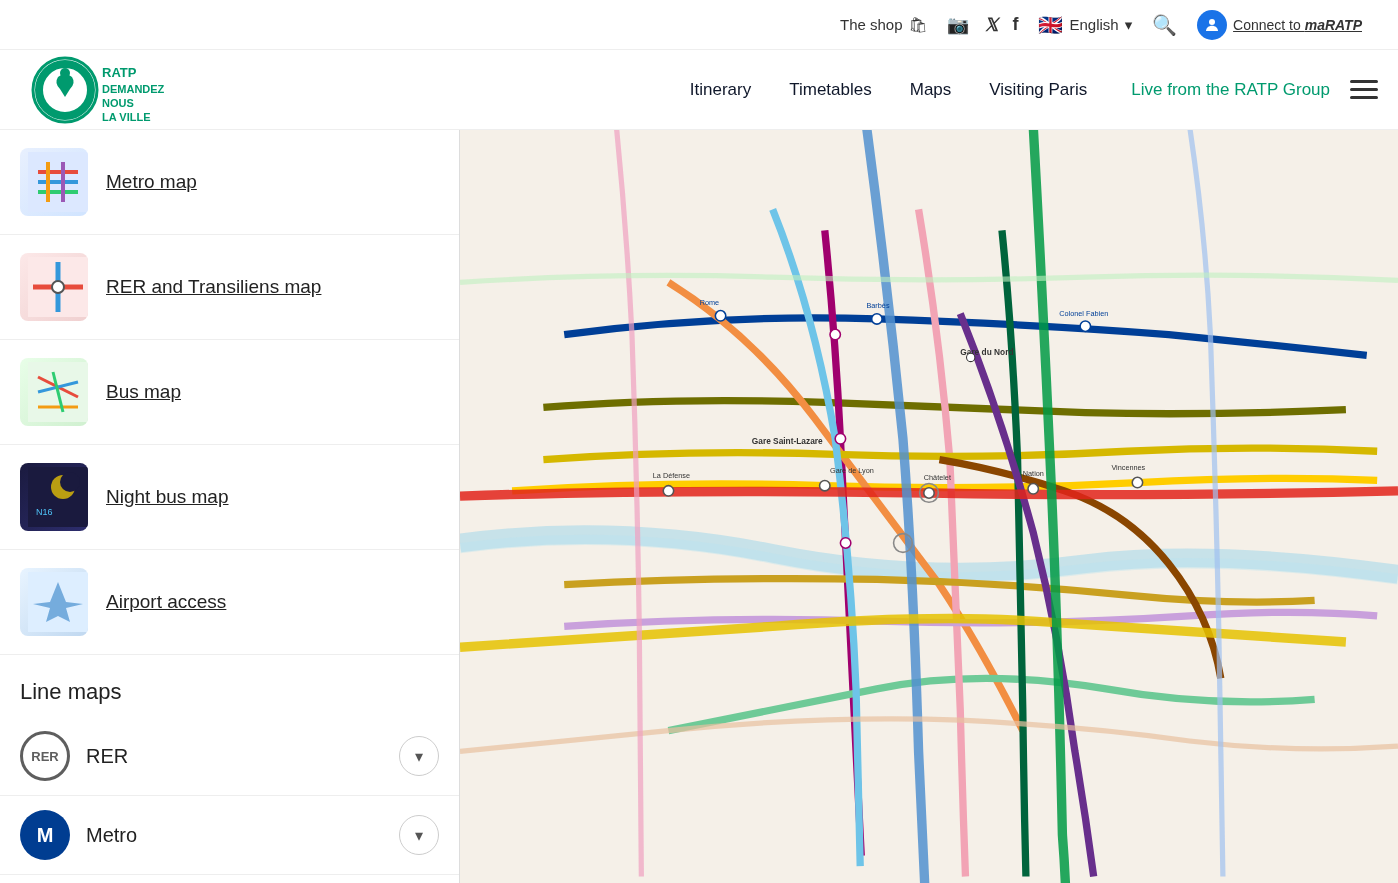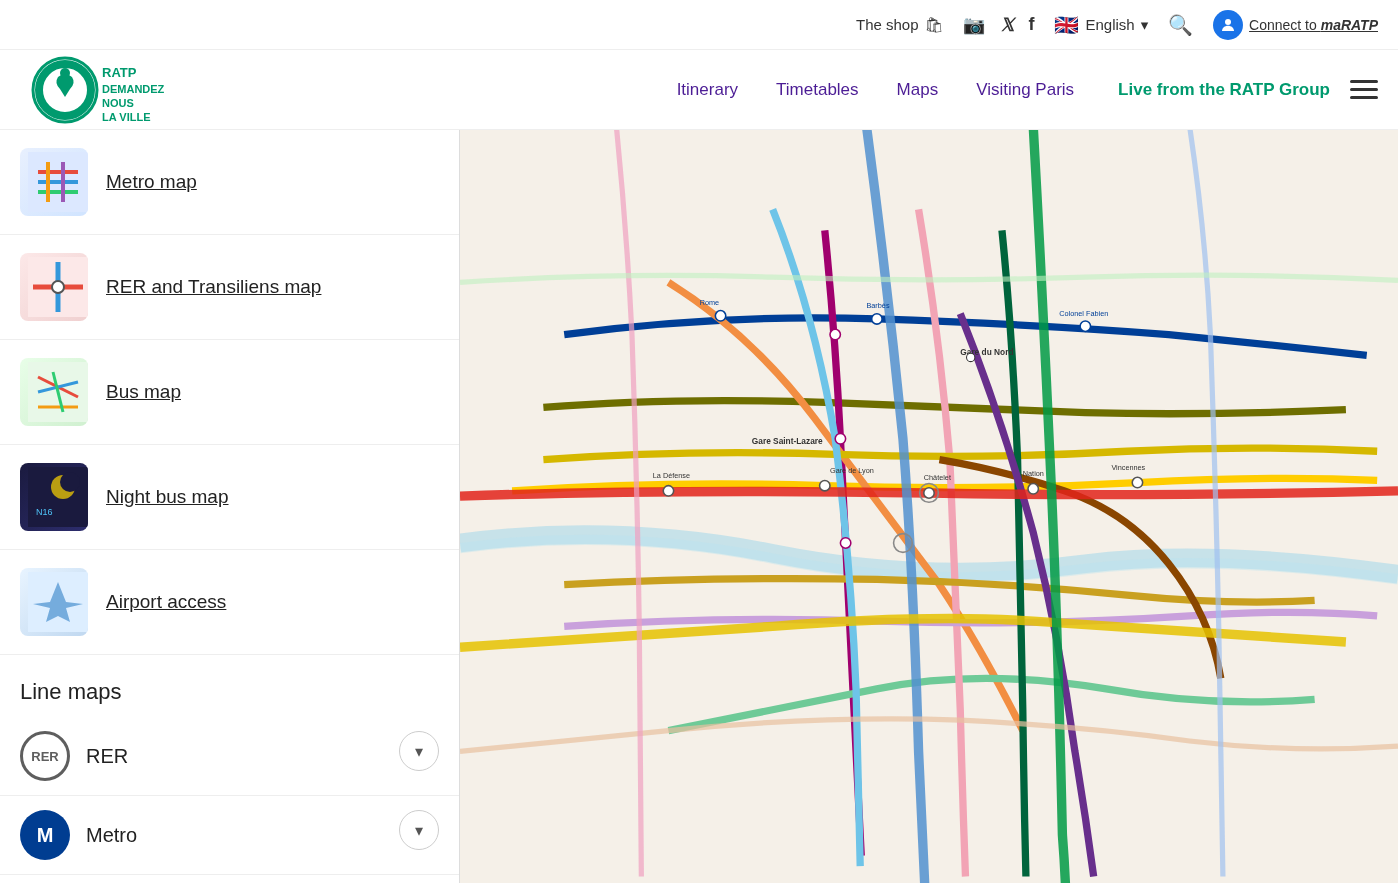--- a/index.html
+++ b/index.html
@@ -3,21 +3,21 @@
   <meta charset="utf-8">
   <style>
     * { margin: 0; padding: 0; box-sizing: border-box; }
     body { font-family: Arial, Helvetica, sans-serif; background: #fff; overflow-x: hidden; }
 
     
     .top-bar {
       display: flex;
       align-items: center;
       justify-content: flex-end;
-      padding: 8px 20px;
+      padding: 8px 36px;
       border-bottom: 1px solid #eee;
       gap: 20px;
       height: 50px;
     }
     .top-bar-shop {
       display: flex;
       align-items: center;
       gap: 6px;
       font-size: 15px;
       color: #333;
@@ -76,31 +76,31 @@
       gap: 10px;
     }
     .nav-links {
       display: flex;
       align-items: center;
       gap: 30px;
       height: 100%;
     }
     .nav-link {
       font-size: 17px;
-      color: #4c1d95;
+      color: #0f172a;
       text-decoration: none;
       cursor: pointer;
       height: 100%;
       display: flex;
       align-items: center;
       padding: 0 4px;
     }
     .nav-live {
       font-size: 17px;
-      font-weight: bold;
+      font-weight: normal;
       color: #009a6e;
       cursor: pointer;
       margin-left: 10px;
     }
     .hamburger {
       display: flex;
       flex-direction: column;
       gap: 5px;
       cursor: pointer;
       margin-left: 20px;
@@ -153,21 +153,21 @@
       text-decoration: underline;
     }
     .section-title {
       font-size: 22px;
       font-weight: normal;
       color: #222;
       padding: 24px 20px 12px 20px;
     }
     .line-item {
       display: flex;
-      align-items: flex-start;
+      align-items: center;
       padding: 14px 20px;
       border-bottom: 1px solid #eee;
       cursor: pointer;
       justify-content: space-between;
     }
     .line-item-left {
       display: flex;
       align-items: center;
       gap: 16px;
     }

